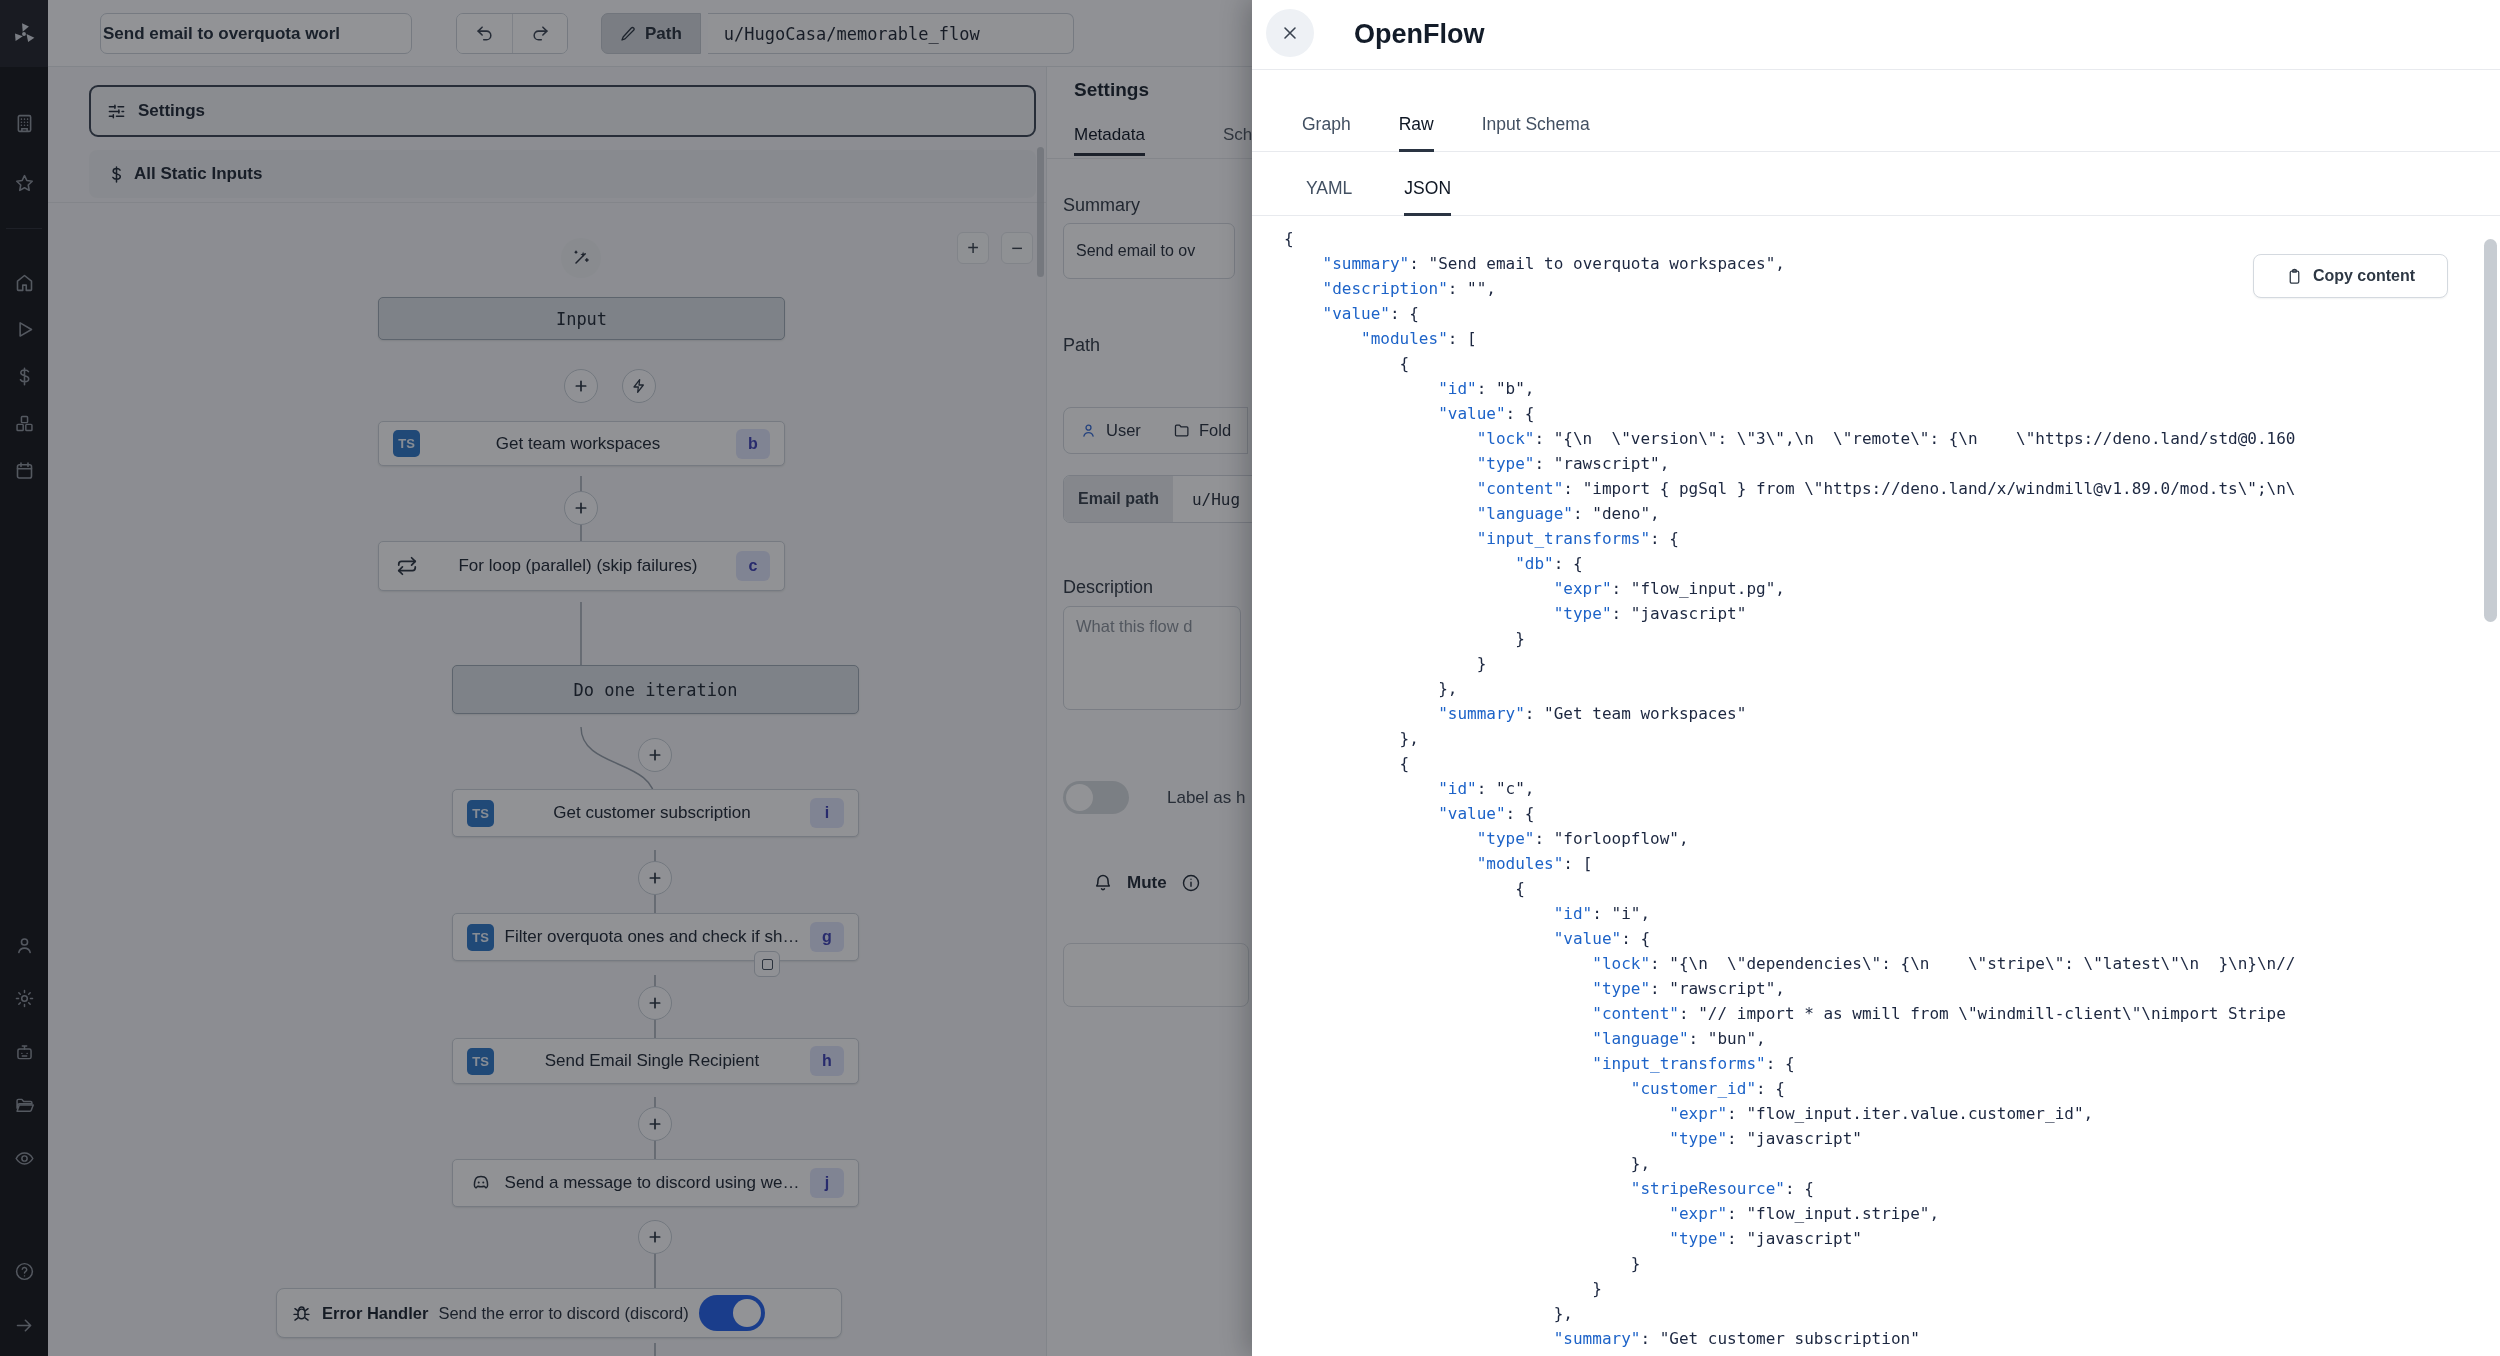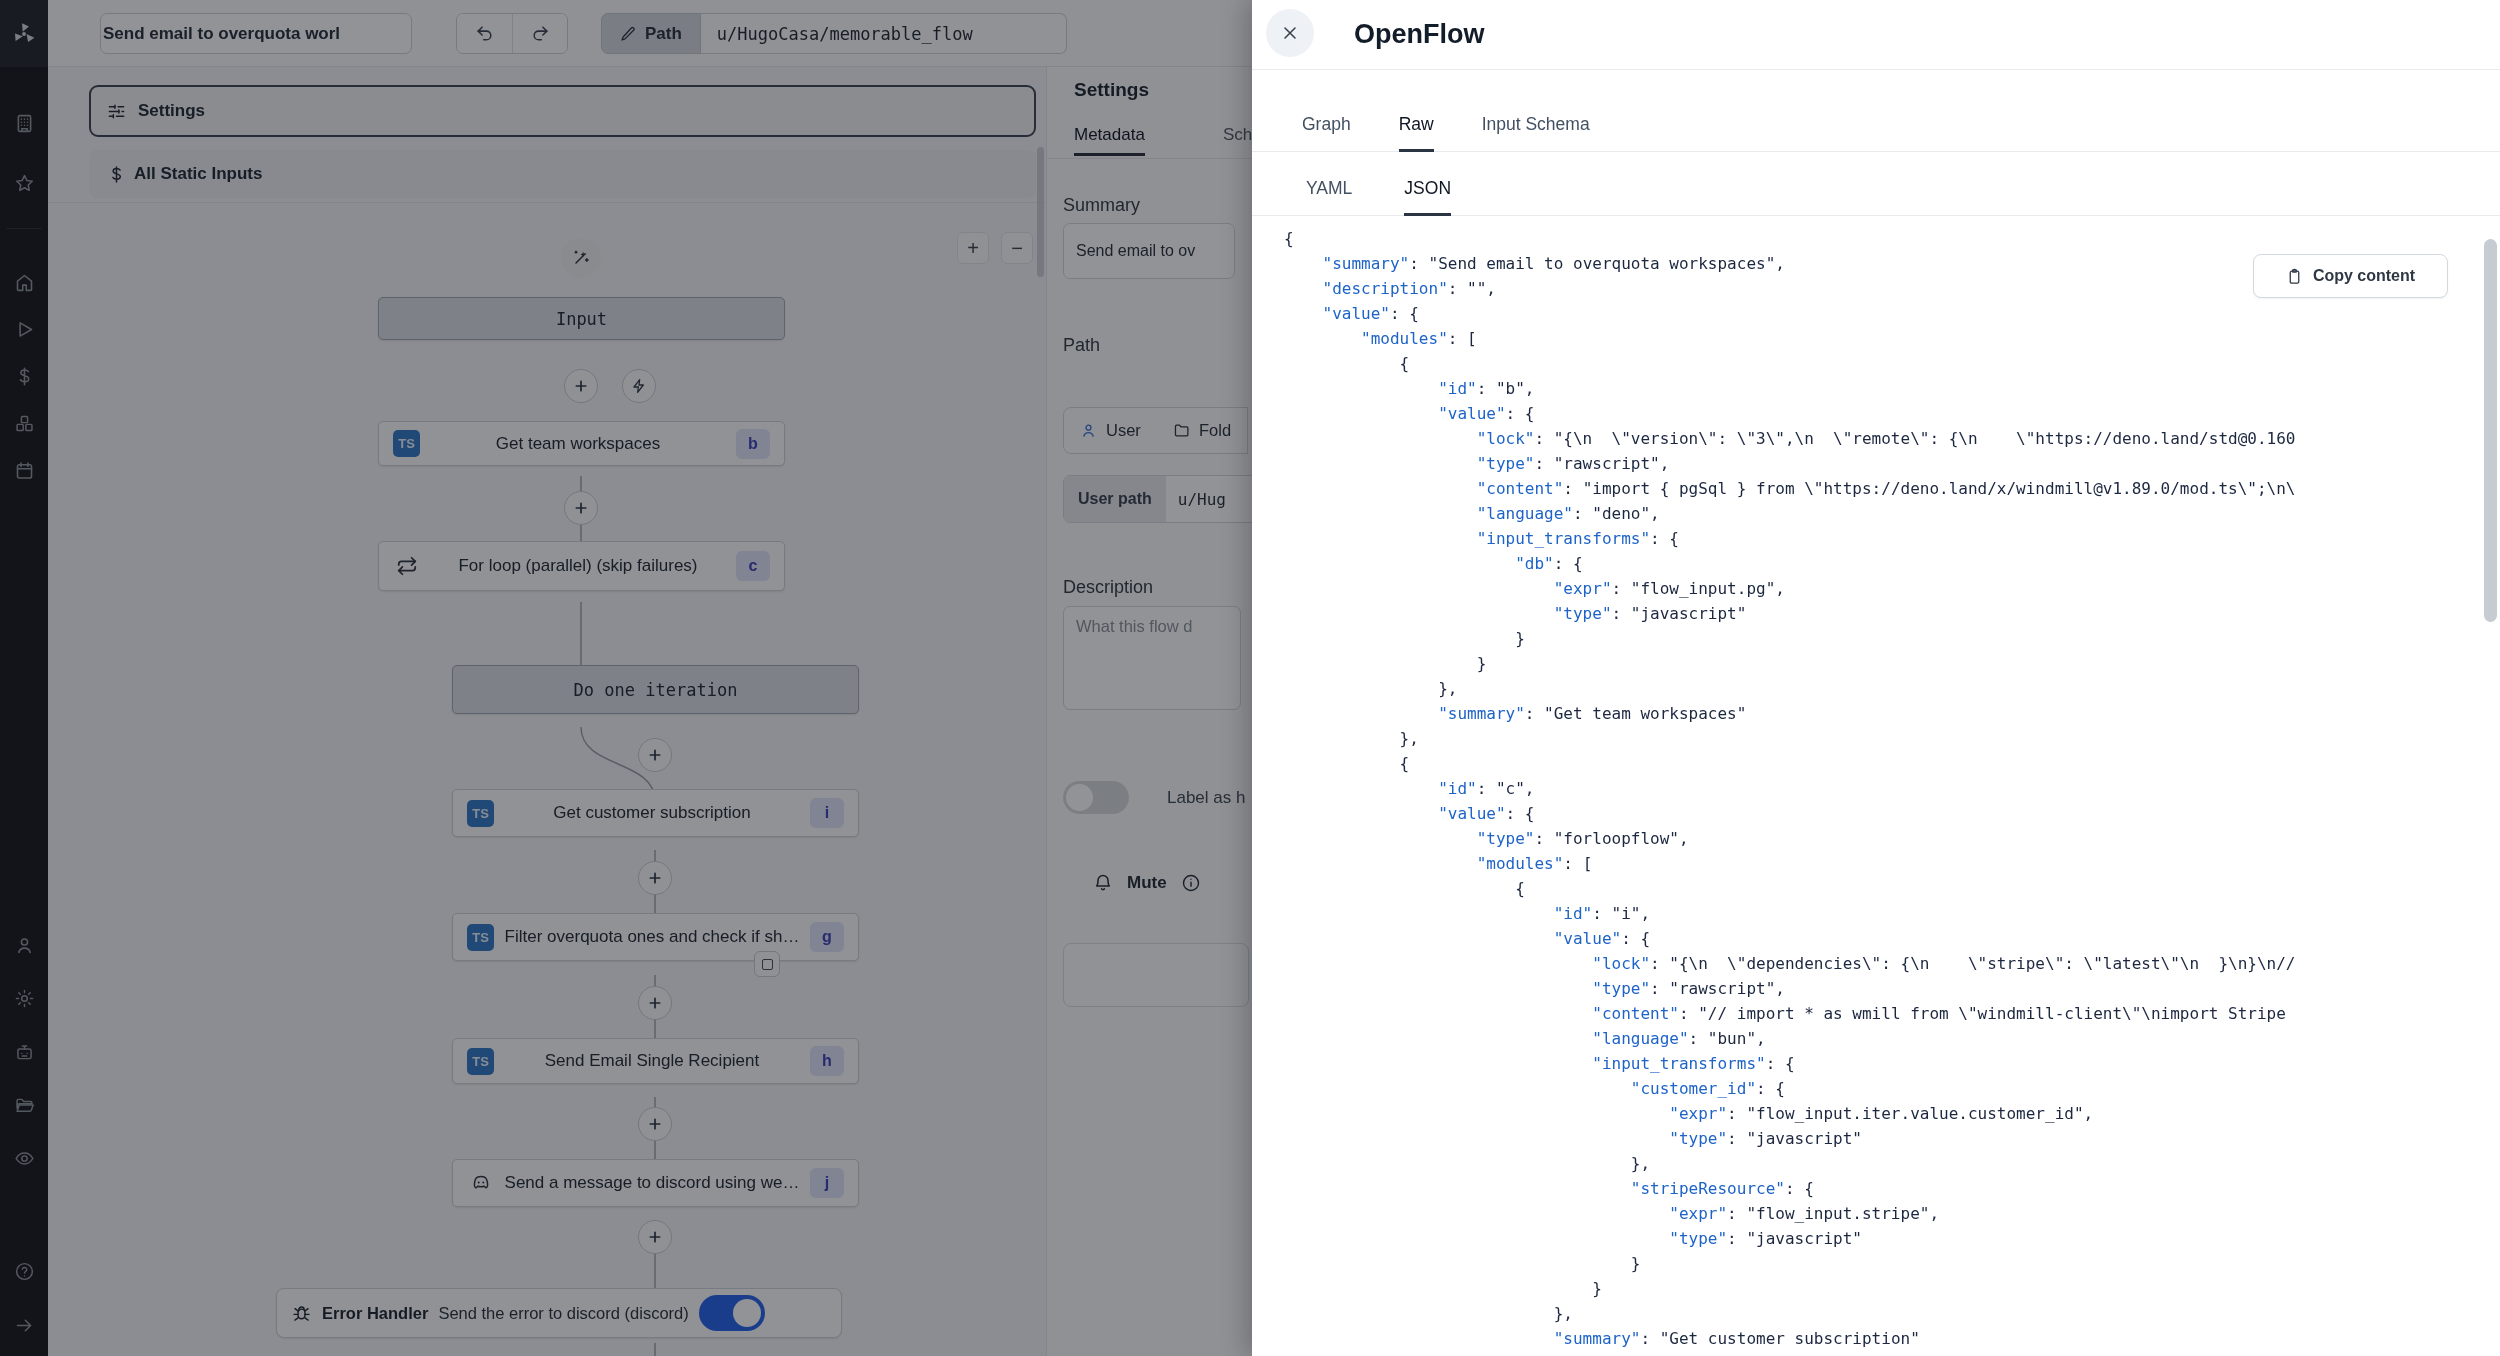--- a/index.html
+++ b/index.html
@@ -1,18 +1,18 @@
 <!DOCTYPE html>
 <html><head>
 <meta charset="utf-8">
 <style>
   * { margin:0; padding:0; box-sizing:border-box; }
   html,body { width:2500px; height:1356px; overflow:hidden; background:#0d1016; }
   .stage { position:relative; width:2500px; height:1356px; font-family:"Liberation Sans",sans-serif; background:#f3f5f7; }
-  .mono { font-family:"DejaVu Sans Mono",monospace; }
+  .mono { font-family:"DejaVu Sans Mono",monospace;margin-left:7px; }
 
   
   .sidebar { position:absolute; left:0; top:0; width:48px; height:1356px; background:#17181d; z-index:1; }
   .sidebar .logo-box { position:absolute; left:0; top:0; width:48px; height:67px; background:#24262c; display:flex; align-items:center; justify-content:center; }
   .side-icon { position:absolute; left:0; width:48px; height:34px; display:flex; align-items:center; justify-content:center; color:#8f959d; }
   .side-icon svg { width:21px; height:21px; }
   .side-divider { position:absolute; left:6px; width:36px; border-top:1px solid #2c2f36; }
 
   
   .topbar { position:absolute; left:48px; top:0; width:2452px; height:67px; background:#fbfcfd; border-bottom:1px solid #e2e5e9; z-index:2; }
@@ -410,21 +410,21 @@
         </svg>
       <span>User</span>
     </button>
     <button class="seg-btn" style="left:110px; border-left:none">
       <svg viewBox="0 0 24 24" fill="none" stroke="currentColor" stroke-width="1.8" stroke-linejoin="round">
           <path d="M3.5 6a1.5 1.5 0 0 1 1.5-1.5h4.2L11.5 7h8a1.5 1.5 0 0 1 1.5 1.5V18a1.5 1.5 0 0 1-1.5 1.5H5A1.5 1.5 0 0 1 3.5 18z"></path>
         </svg>
       <span>Fold</span>
     </button>
     <div class="fullpath-row">
-      <span class="fullpath-chip">User path</span>
+      <span class="fullpath-chip">Email path</span>
       <span class="fullpath-val mono">u/Hug</span>
     </div>
     <div class="meta-label" style="top:510px">Description</div>
     <textarea class="meta-textarea" placeholder="What this flow d" style=""></textarea>
     <div class="meta-toggle-row">
       <span class="toggle off" style="width:66px; height:33px; display:inline-block">
           <span class="knob" style="width:27px; height:27px; left:3px; top:3px"></span>
         </span>
       <span style="font-size:17px; color:#3f4854">Label as h</span>
     </div>

